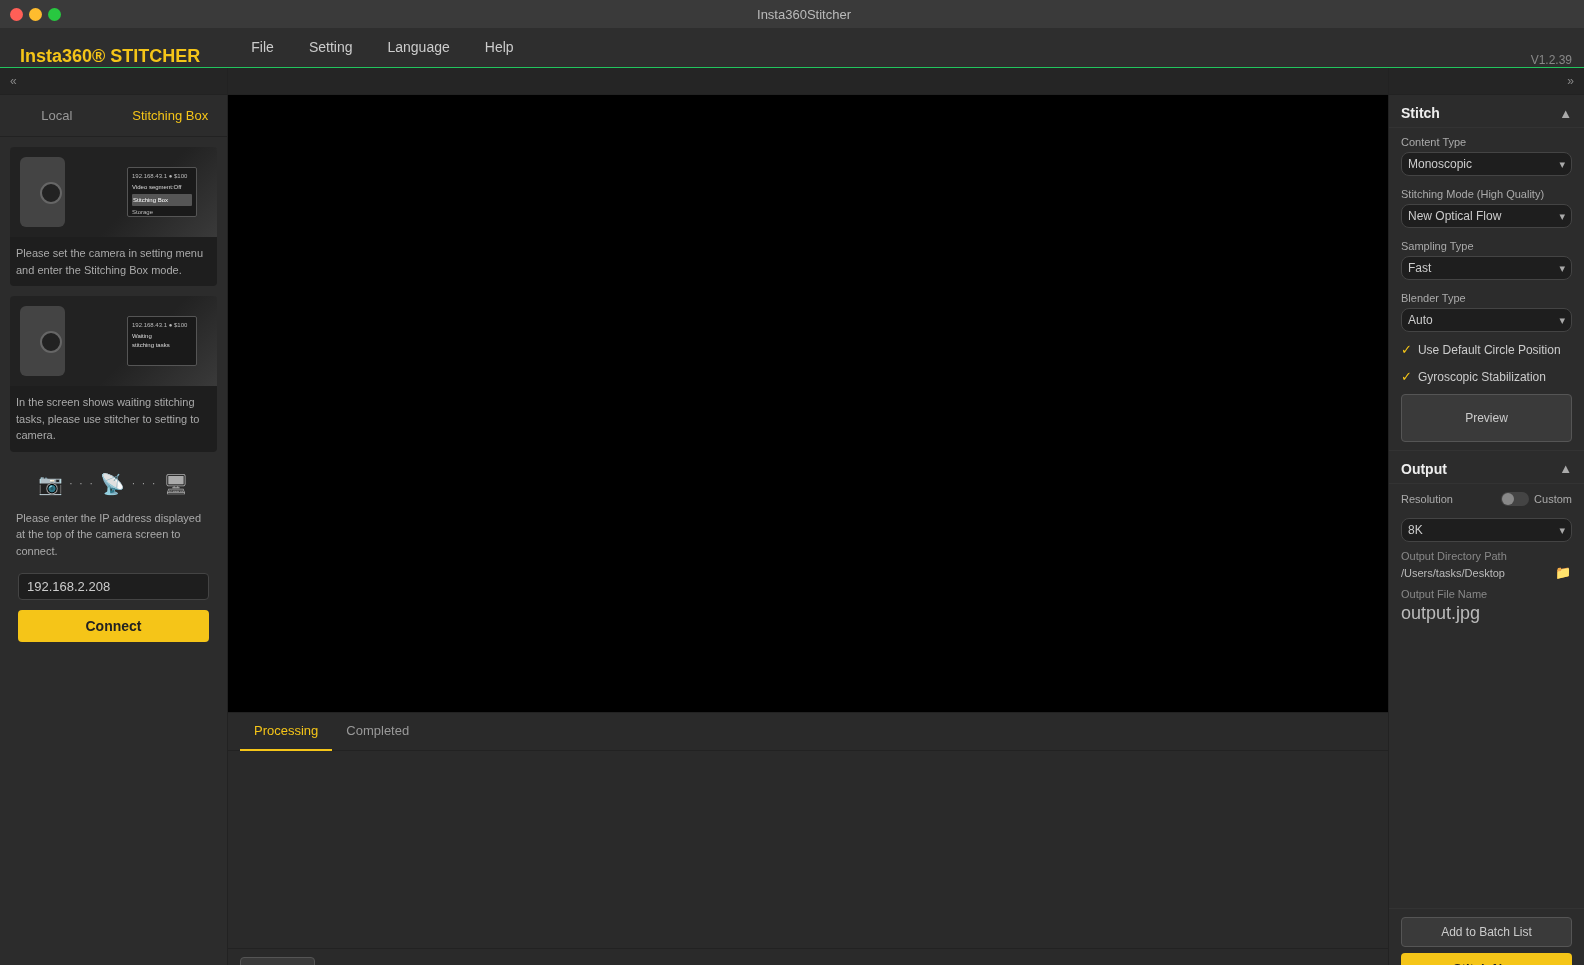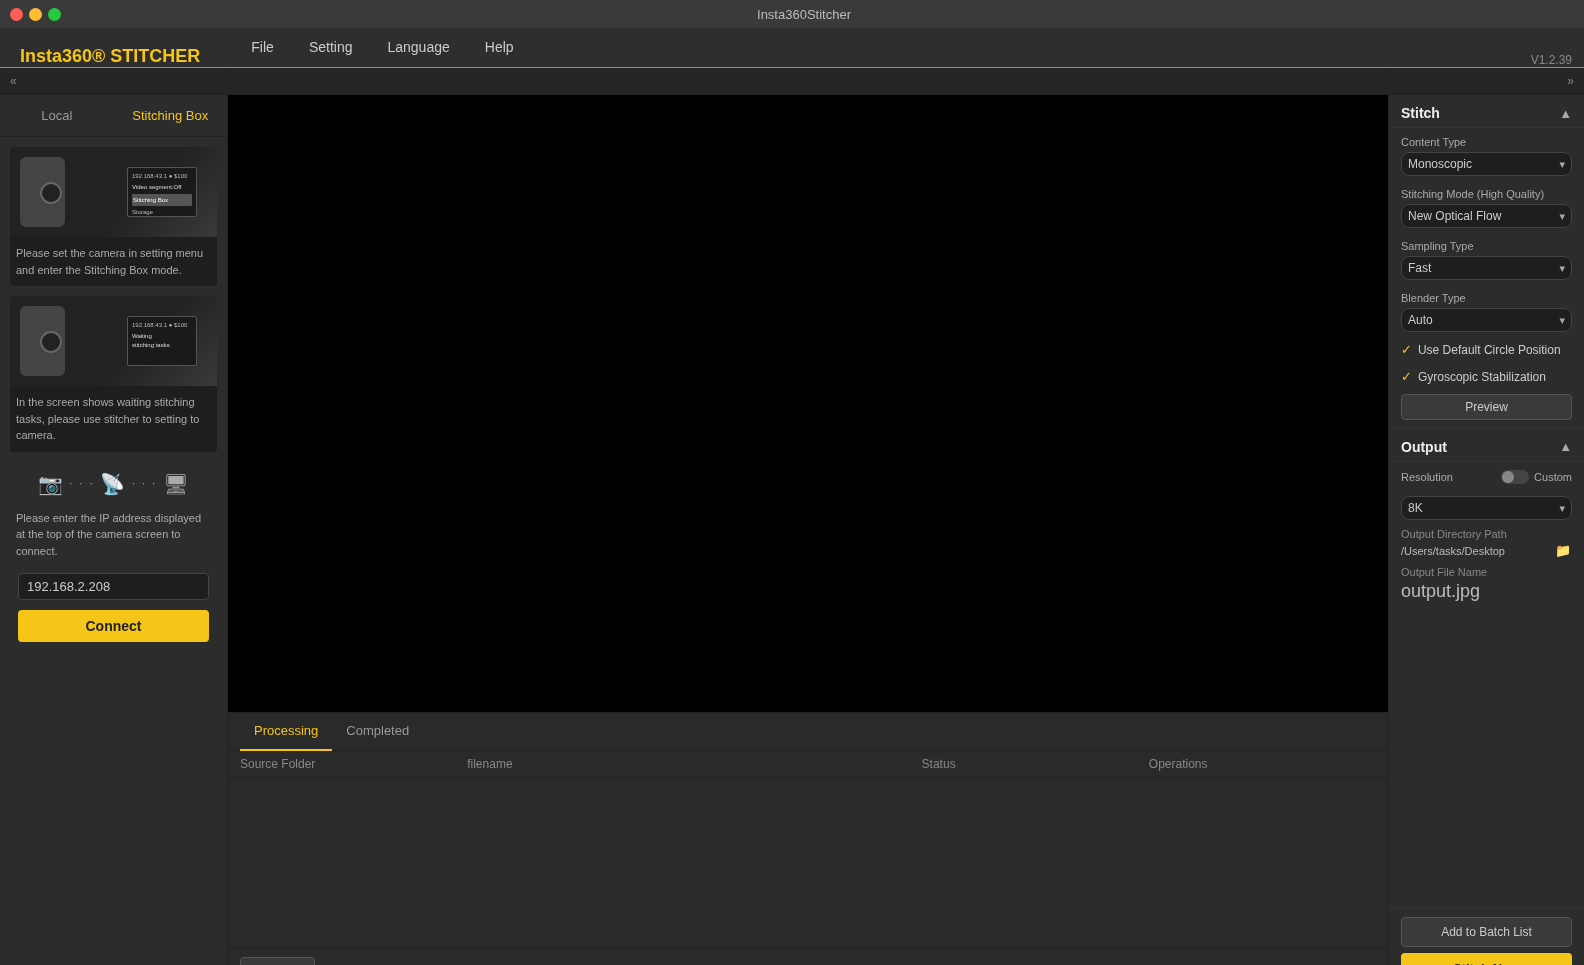--- a/index.html
+++ b/index.html
@@ -379,21 +379,21 @@
       color: #ccc;
       font-size: 12px;
     }
 
     .preview-btn {
       margin: 4px 12px 8px;
       background: #3a3a3a;
       border: 1px solid #555;
       border-radius: 4px;
       color: #ccc;
-      padding: 5px;
+      padding: 16px;
       width: calc(100% - 24px);
       text-align: center;
       cursor: pointer;
       font-size: 12px;
     }
 
     .right-output-section {
       padding: 0;
     }
     .right-output-header {
@@ -635,26 +635,20 @@
   </div>
 
   <div class="center-panel">
     <div class="video-area"></div>
 
     <div class="bottom-panel">
       <div class="bottom-tabs">
         <div class="bottom-tab active">Processing</div>
         <div class="bottom-tab">Completed</div>
       </div>
-      <div class="bottom-table-header">
-        <div class="col-source">Source Folder</div>
-        <div class="col-filename">filename</div>
-        <div class="col-status">Status</div>
-        <div class="col-ops">Operations</div>
-      </div>
       <div class="bottom-table-body"></div>
       <div class="bottom-footer">
         <button class="start-all-btn">Start All</button>
       </div>
     </div>
   </div>
 
   <div class="right-panel">
 
     <div class="right-section-header">

